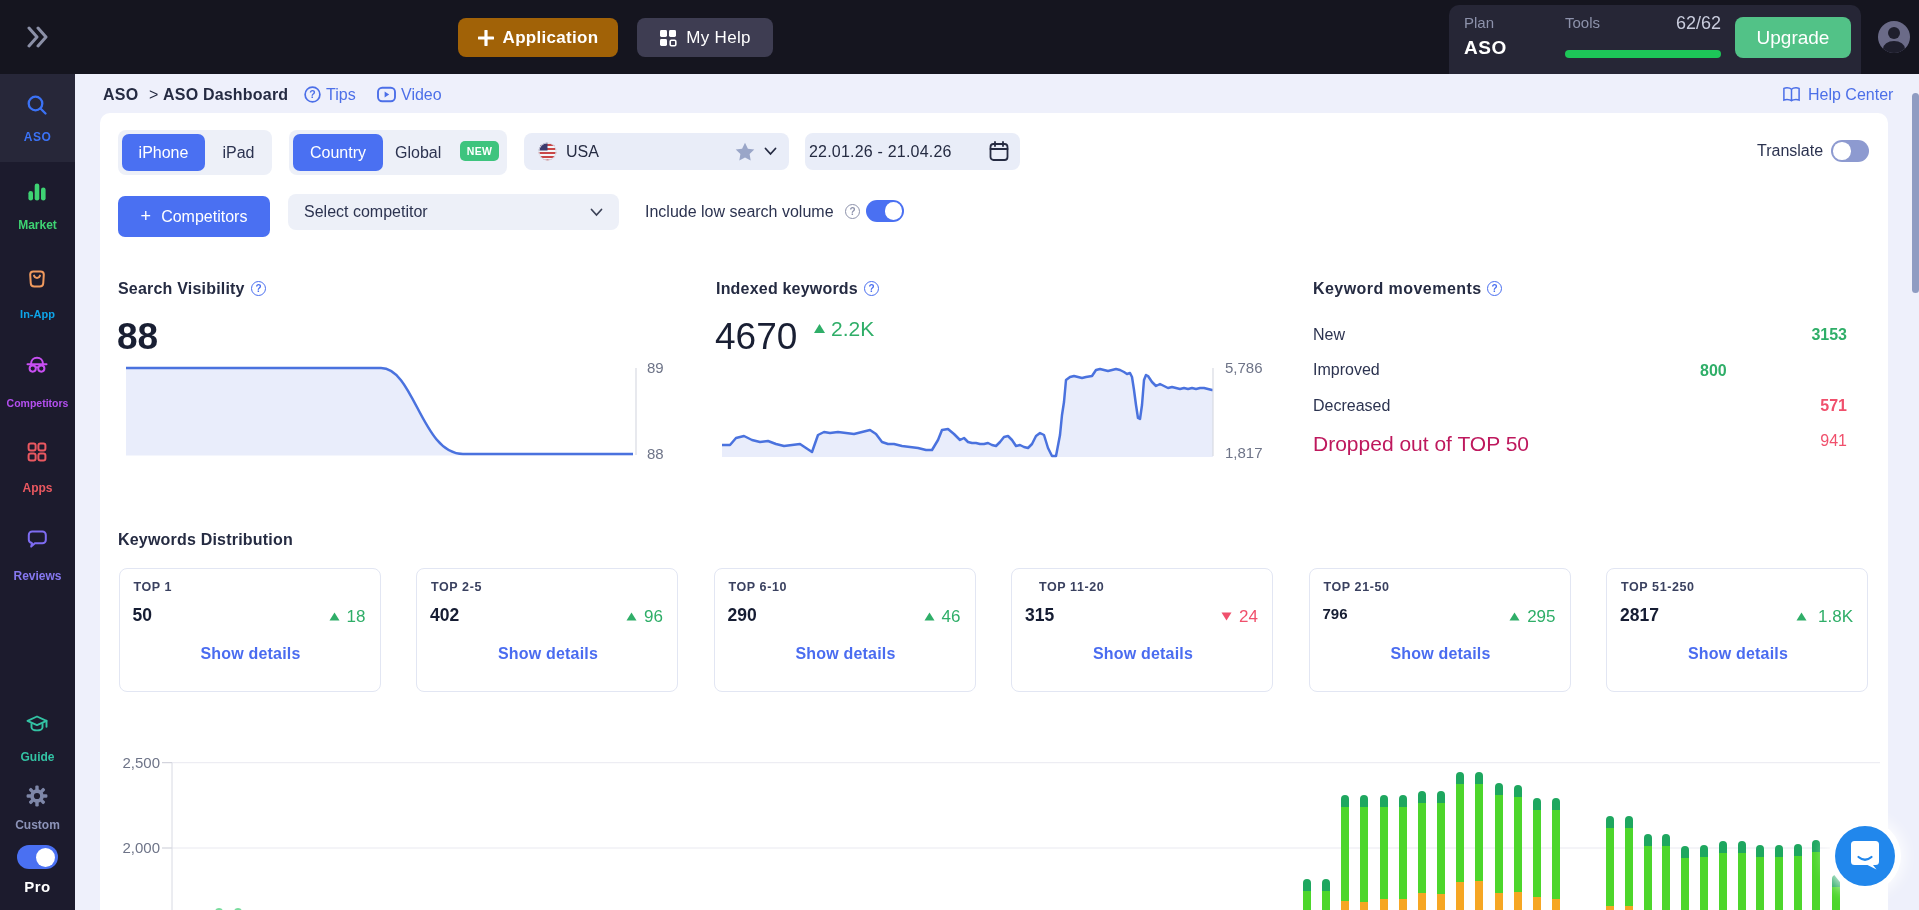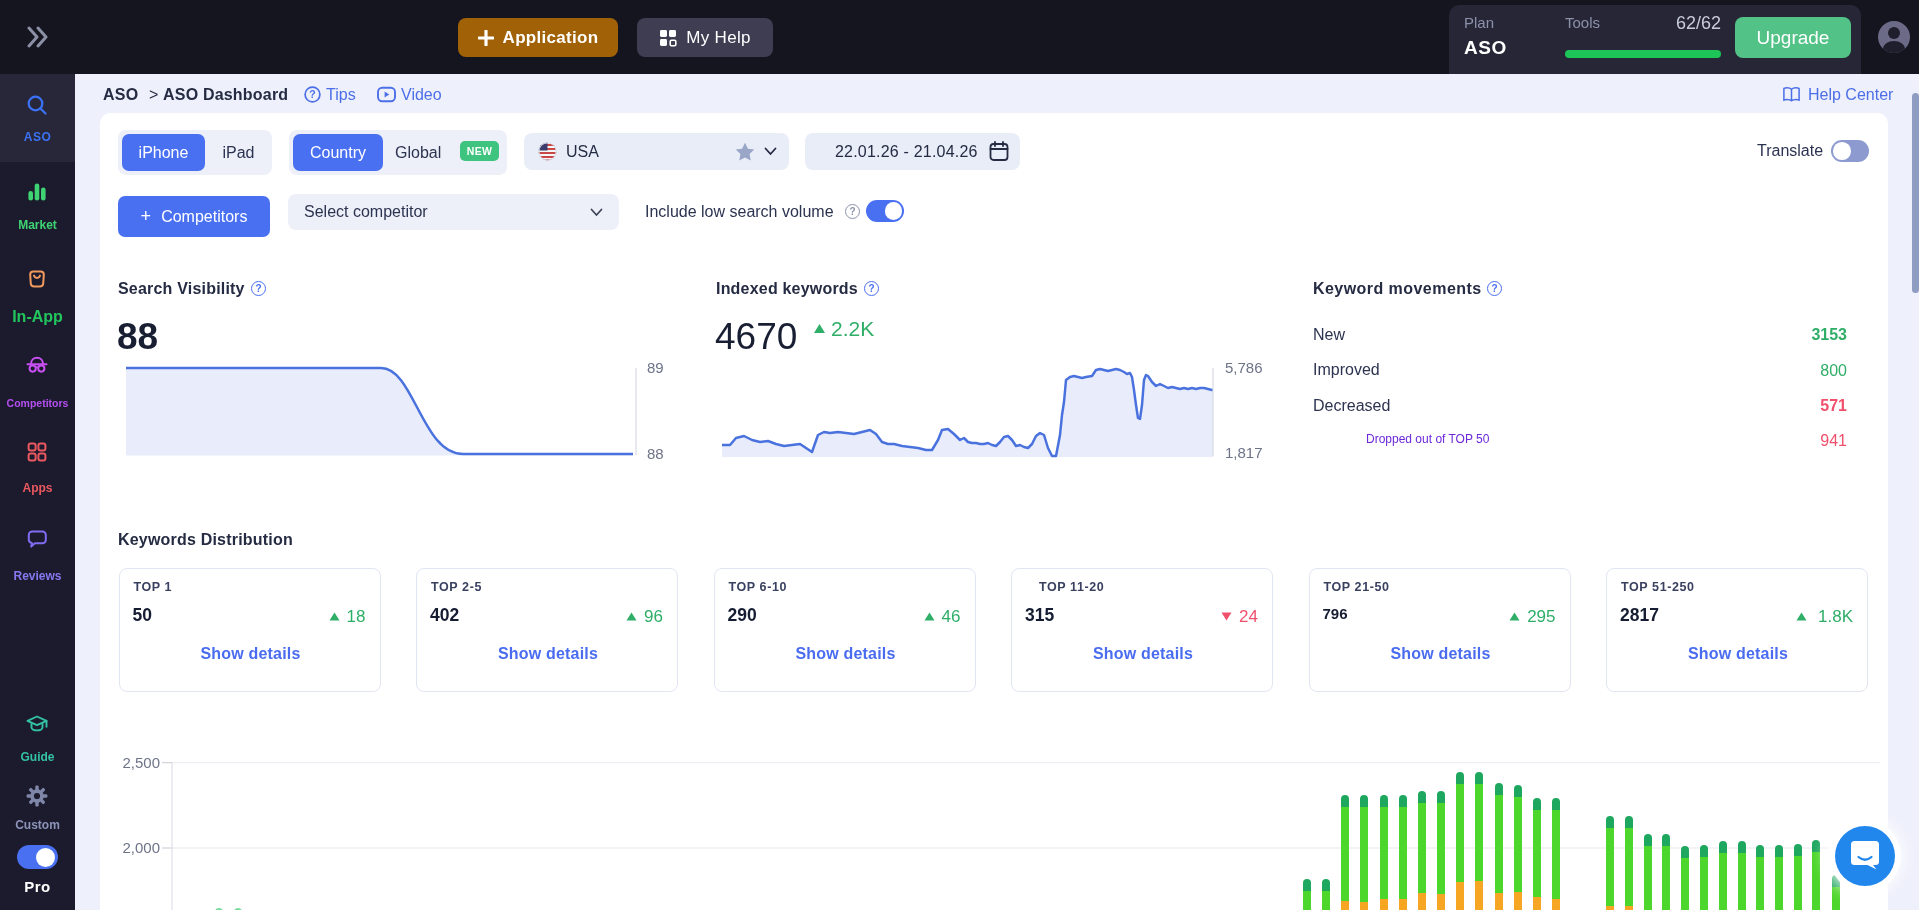--- a/index.html
+++ b/index.html
@@ -63,21 +63,21 @@
       <rect x="3.4" y="11" width="4.6" height="9.5" rx="2.3" fill="#3ed373"></rect>
       <rect x="9.7" y="3.5" width="4.6" height="17" rx="2.3" fill="#3ed373"></rect>
       <rect x="16" y="7.5" width="4.6" height="13" rx="2.3" fill="#3ed373"></rect>
     </svg>
   <div class="sideitem" style="top:144px;color:#3ed373;font-size:12px">Market</div>
 
   <svg class="abs" style="left:25px;top:192px" width="24" height="24" viewBox="0 0 24 24">
       <path d="M5.2 8.6 c0-1.8 1.4-3.2 3.2-3.2 h7.2 c1.8 0 3.2 1.4 3.2 3.2 l-.55 8.6 c-.12 1.9-1.7 3.4-3.6 3.4 h-5.3 c-1.9 0-3.5-1.5-3.6-3.4 Z" fill="none" stroke="#f09a5e" stroke-width="2"></path>
       <path d="M9 9.6 a3.1 3.1 0 0 0 6 0" fill="none" stroke="#f09a5e" stroke-width="2" stroke-linecap="round"></path>
     </svg>
-  <div class="sideitem" style="top:234px;color:#22c55e;font-size:16px">In-App</div>
+  <div class="sideitem" style="top:234px;color:#0ea5e9;font-size:11px">In-App</div>
 
   <svg class="abs" style="left:24px;top:278px" width="26" height="26" viewBox="0 0 26 26">
       <path d="M7 12 c0-4 2.6-6.3 6-6.3 s6 2.3 6 6.3" fill="none" stroke="#c84ff2" stroke-width="2"></path>
       <path d="M3.5 12.2 h19" stroke="#c84ff2" stroke-width="2" stroke-linecap="round"></path>
       <circle cx="8.7" cy="16.6" r="3.1" fill="none" stroke="#c84ff2" stroke-width="2"></circle>
       <circle cx="17.3" cy="16.6" r="3.1" fill="none" stroke="#c84ff2" stroke-width="2"></circle>
       <path d="M11.8 15.6 q1.2-.9 2.4 0" fill="none" stroke="#c84ff2" stroke-width="1.8"></path>
     </svg>
   <div class="sideitem" style="top:323px;color:#b44ff0;font-size:10.5px">Competitors</div>
 
@@ -172,21 +172,21 @@
     </svg>
   <span style="margin-left:9px">USA</span>
   <svg class="abs" style="left:211px;top:9px" width="20" height="19" viewBox="0 0 20 19">
       <path d="M10 .8 l2.9 5.9 6.4.9-4.7 4.5 1.1 6.4L10 15.5 4.3 18.5 5.4 12.1.7 7.6 7.1 6.7 Z" fill="#9aa6c8"></path>
     </svg>
   <svg class="abs" style="left:240px;top:14px" width="13" height="9" viewBox="0 0 13 9">
       <path d="M1.5 1.5 L6.5 7 11.5 1.5" fill="none" stroke="#252b42" stroke-width="1.8" stroke-linecap="round"></path>
     </svg>
 </div>
 <div class="inputbox" style="left:805px;top:133px;width:215px;height:37px">
-  <span style="margin-left:30px;letter-spacing:.2px">22.01.26 - 21.04.26</span>
+  <span style="margin-left:4px;letter-spacing:.2px">22.01.26 - 21.04.26</span>
   <svg class="abs" style="left:184px;top:8px" width="20" height="21" viewBox="0 0 20 21">
       <rect x="1.5" y="3" width="17" height="16" rx="3" fill="none" stroke="#252b42" stroke-width="1.8"></rect>
       <path d="M6 1 v4 M14 1 v4 M1.5 8 h17" stroke="#252b42" stroke-width="1.8" stroke-linecap="round"></path>
     </svg>
 </div>
 <div class="abs" style="left:1757px;top:142px;font-size:16px;color:#2c3350">Translate</div>
 <div class="abs" style="left:1831px;top:140px;width:38px;height:21.5px;border-radius:11px;background:#8d9ad0">
   <div class="abs" style="left:2px;top:2px;width:17.5px;height:17.5px;border-radius:50%;background:#fff"></div>
 </div>
 
@@ -212,24 +212,24 @@
 <svg class="abs" style="left:813px;top:323px" width="13" height="11" viewBox="0 0 13 11">
     <path d="M6.5 1 L12 10 H1 Z" fill="#2fae68"></path>
   </svg>
 <div class="abs" style="left:831px;top:317px;font-size:21px;color:#2fae68">2.2K</div>
 <div class="abs h16" style="left:1313px;top:280px;letter-spacing:.45px">Keyword movements</div>
 <div class="abs qmark" style="left:1487px;top:281px">?</div>
 
 <div class="abs" style="left:1313px;top:326px;font-size:16px;color:#2c3350">New</div>
 <div class="abs" style="left:1700px;top:326px;width:147px;text-align:right;font-size:16px;font-weight:bold;color:#2fae68">3153</div>
 <div class="abs" style="left:1313px;top:361px;font-size:16px;color:#2c3350">Improved</div>
-<div class="abs" style="left:1700px;top:362px;width:147px;text-align:right;font-size:16px;font-weight:normal;color:#2fae68">800</div>
+<div class="abs" style="left:1700px;top:362px;width:147px;font-size:16px;font-weight:bold;color:#2fae68">800</div>
 <div class="abs" style="left:1313px;top:397px;font-size:16px;color:#2c3350">Decreased</div>
 <div class="abs" style="left:1700px;top:397px;width:147px;text-align:right;font-size:16px;font-weight:bold;color:#f0506c">571</div>
-<div class="abs" style="left:1366px;top:432px;font-size:12px;color:#6d28d9">Dropped out of TOP 50</div>
+<div class="abs" style="left:1313px;top:432px;font-size:21px;color:#be185d">Dropped out of TOP 50</div>
 <div class="abs" style="left:1700px;top:432px;width:147px;text-align:right;font-size:16px;font-weight:normal;color:#f0506c">941</div>
 
 <svg class="abs" style="left:126px;top:360px" width="540" height="100" viewBox="0 0 540 100">
   <path d="M0 8 L255 8 C288 8 296 94 337 94 L507 94 L507 95.5 L0 95.5 Z" fill="#e9edfb"></path>
   <path d="M0 8 L255 8 C288 8 296 94 337 94 L507 94" fill="none" stroke="#4a72de" stroke-width="2.5"></path>
   <line x1="510" y1="8" x2="510" y2="95" stroke="#d8dae3" stroke-width="1.2"></line>
   <text x="521" y="13" font-size="15" fill="#6e7488" font-family="Liberation Sans">89</text>
   <text x="521" y="99" font-size="15" fill="#6e7488" font-family="Liberation Sans">88</text>
 </svg>
 

